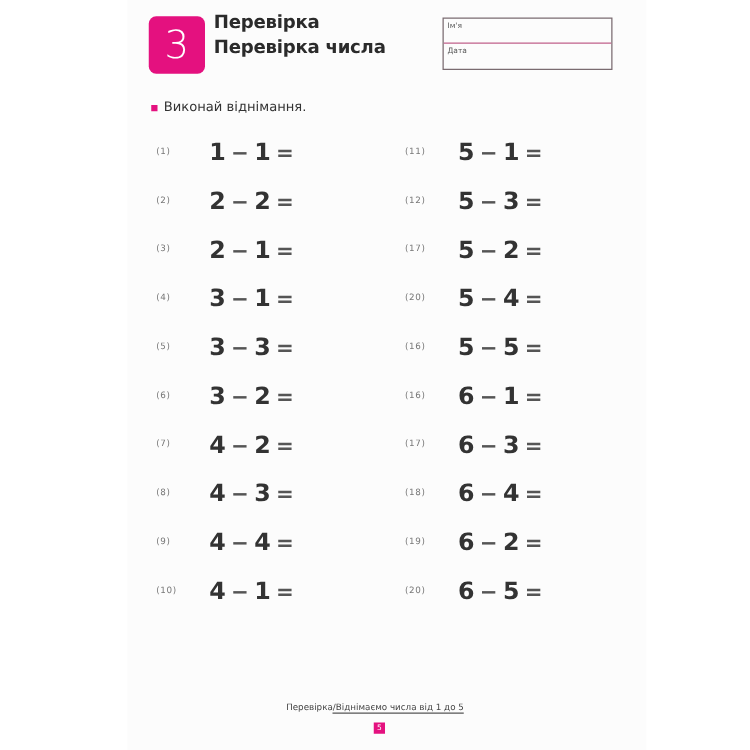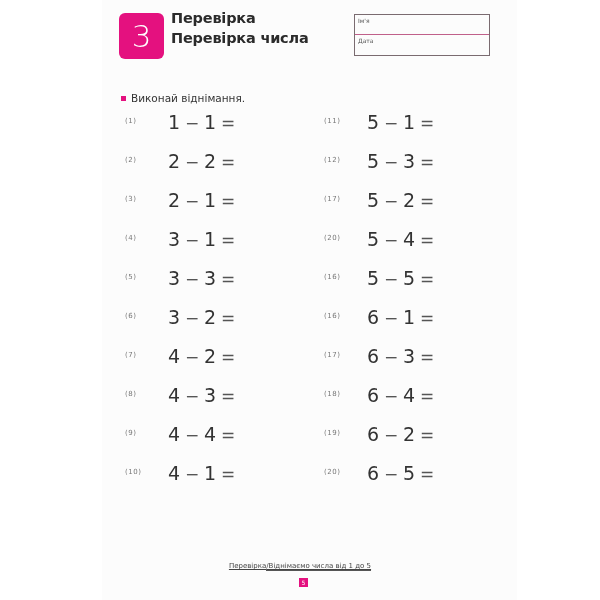--- a/index.html
+++ b/index.html
@@ -23,38 +23,38 @@
   }
   .title div { white-space:nowrap; }
   .namebox {
     position:absolute; left:354px; top:14px; width:136px; height:42px;
     border:1px solid #7a6b70; box-sizing:border-box;
   }
   .namebox .row { height:20px; position:relative; box-sizing:border-box; }
   .namebox .row.first { border-bottom:1px solid #c0608a; }
   .namebox .lbl { position:absolute; left:3px; top:2px; font-size:6px; color:#555; }
   .instr {
-    position:absolute; left:121px; top:92px; font-size:10.5px; color:#333;
+    position:absolute; left:121px; top:80px; font-size:10.5px; color:#333;
     display:flex; align-items:center; white-space:nowrap;justify-content:flex-end;
   }
   .bullet { width:5px; height:5px; background:#e4117f; margin-right:5px; display:inline-block; }
   .problem { position:absolute; height:24px; display:flex; align-items:center; }
   .pnum { position:absolute; left:0; top:7px; font-size:7px; color:#777; letter-spacing:0.5px; }
   .expr {
     position:absolute; left:42px; top:0; font-family:"DejaVu Sans", sans-serif;
-    font-size:19px; font-weight:400; color:#333; white-space:nowrap; line-height:24px;
+    font-size:19px; font-weight:700; color:#333; white-space:nowrap; line-height:24px;
   }
   .expr span { display:inline-block; text-align:center; }
   .expr .a { width:14px; }
   .expr .op { width:22px; font-size:17px; color:#555; }
   .expr .b { width:14px; }
   .expr .eq { width:22px; font-size:17px; color:#555; }
   .footer {
     position:absolute; left:0; width:600px; top:562px; text-align:center;
-    font-size:7px; color:#444;text-decoration:underline;
+    font-size:7px; color:#444;
   }
   .footer .ul { border-bottom:1px solid #555; }
   .pageno {
     position:absolute; left:299px; top:578px; width:9px; height:9px; background:#e4117f;
     color:#fff; font-size:6px; text-align:center; line-height:9px;
   }
 </style>
 </head>
 <body>
 

